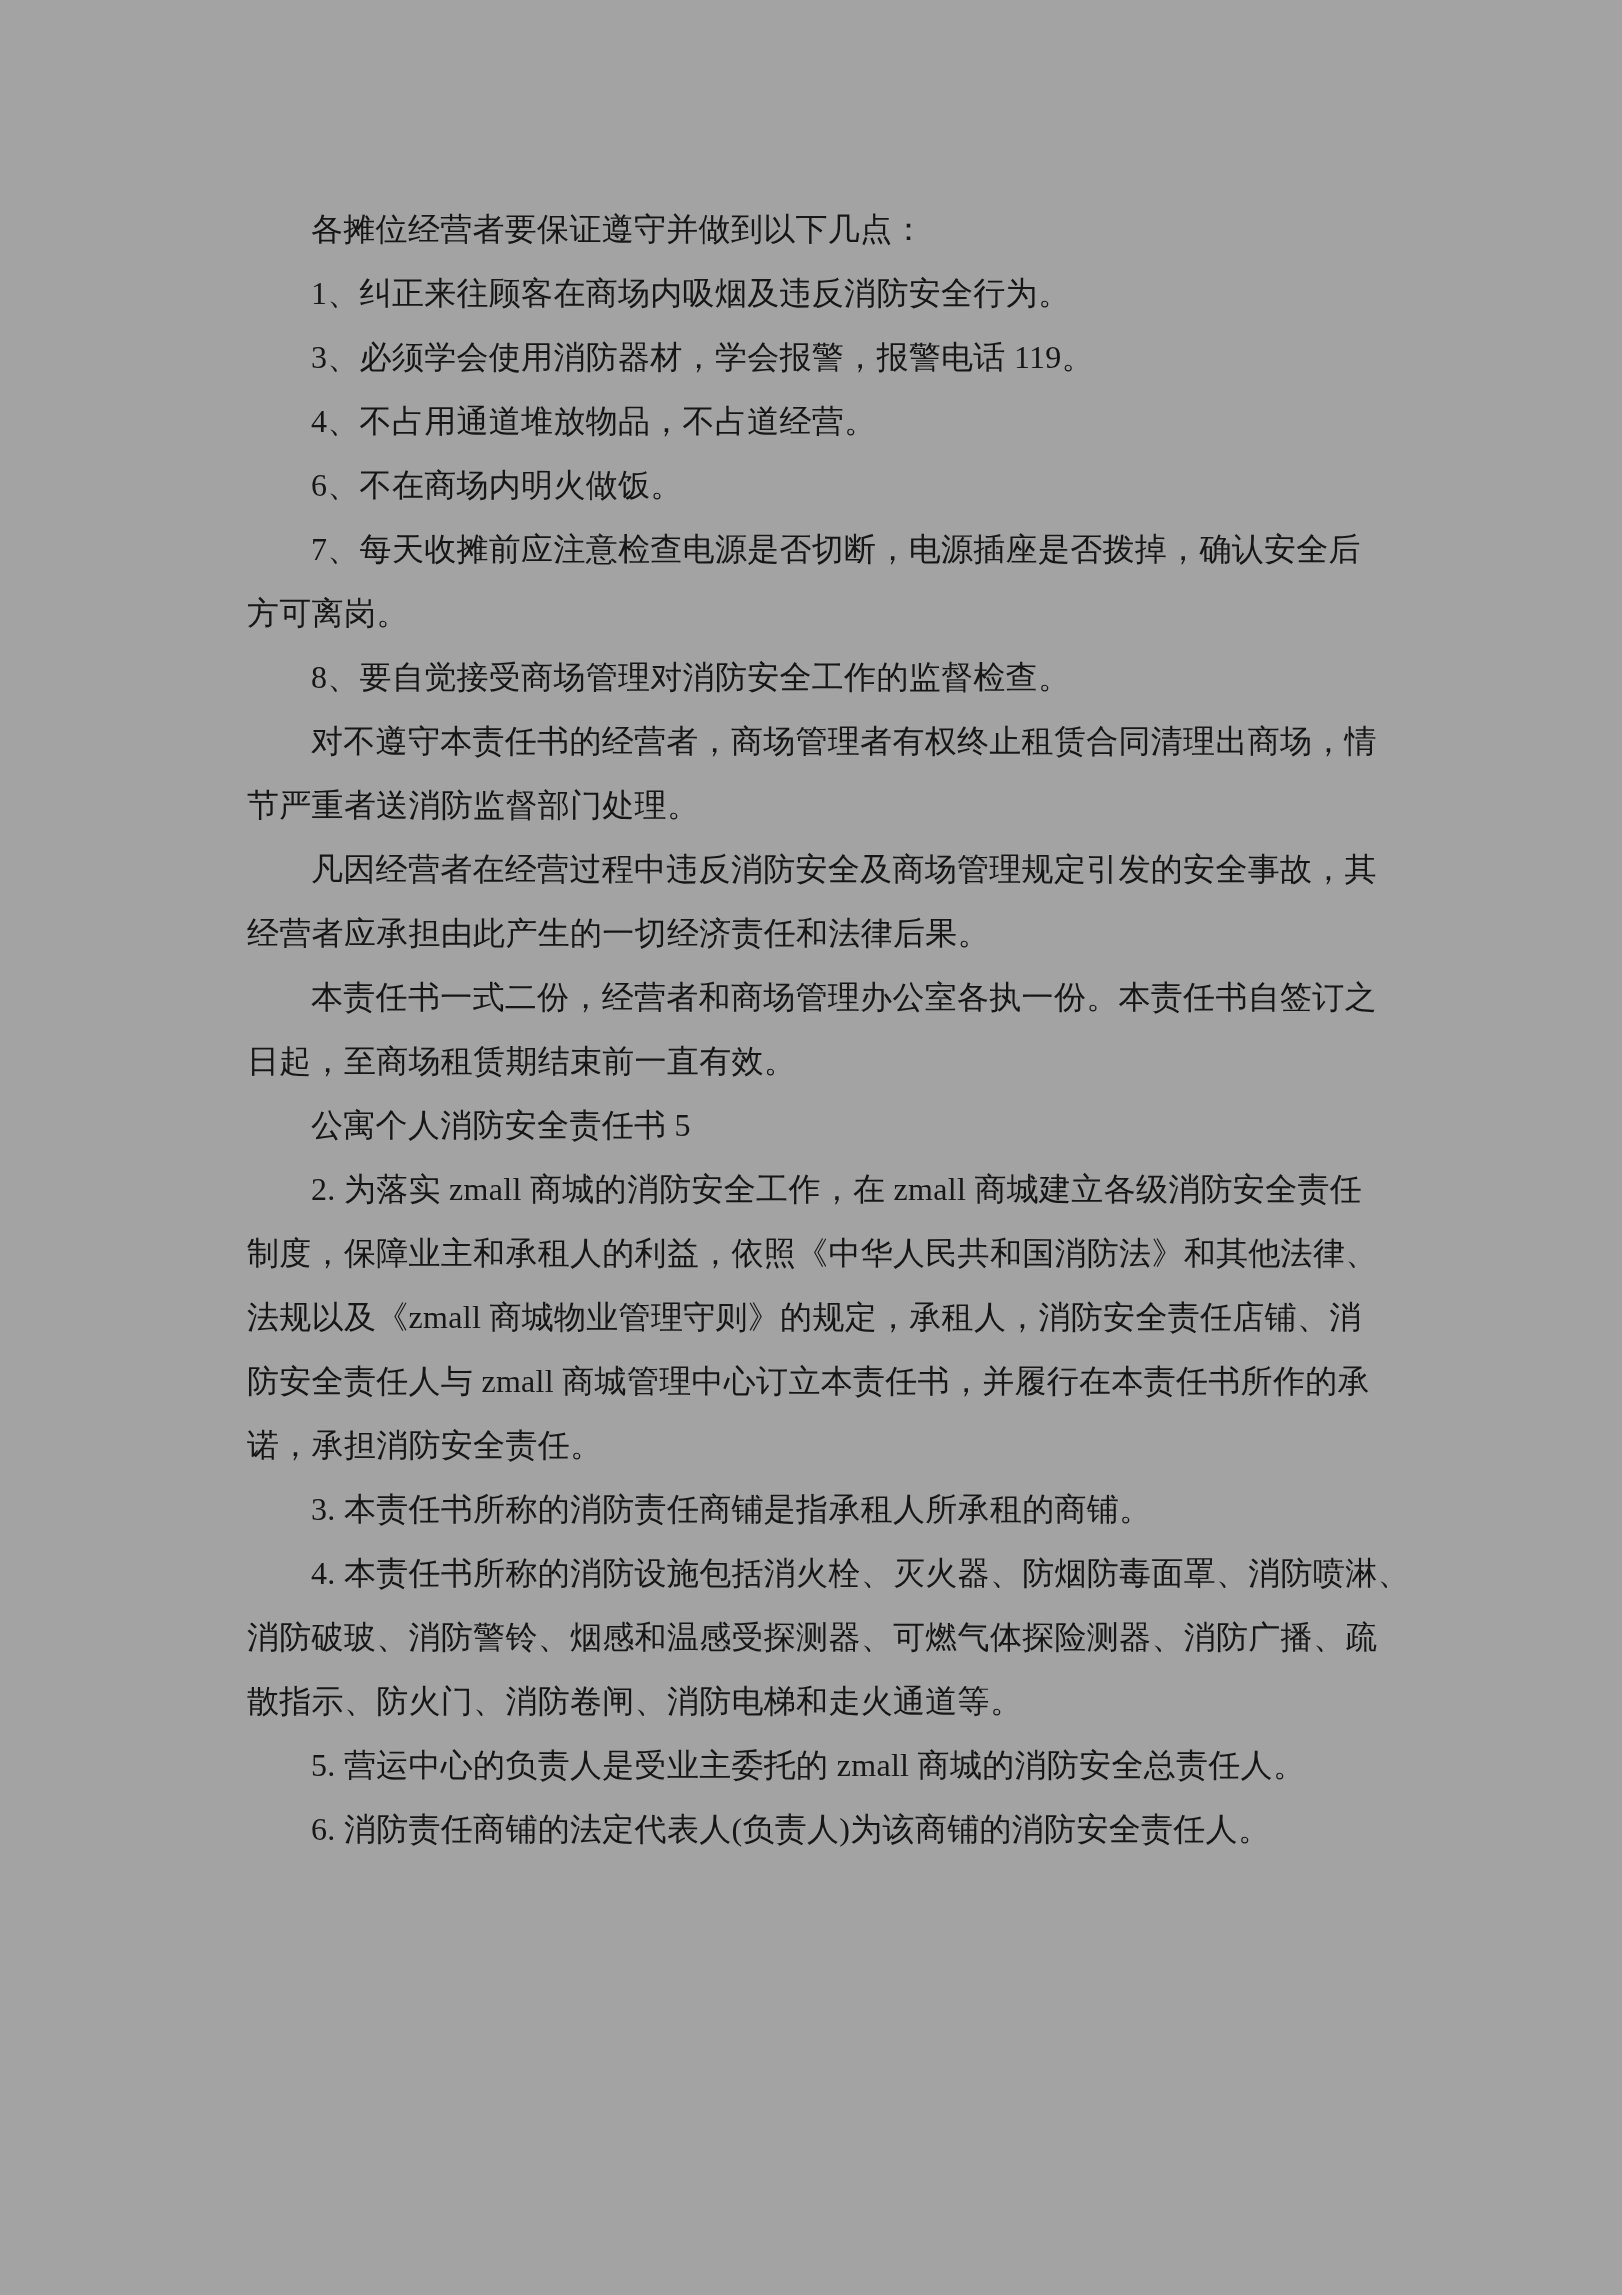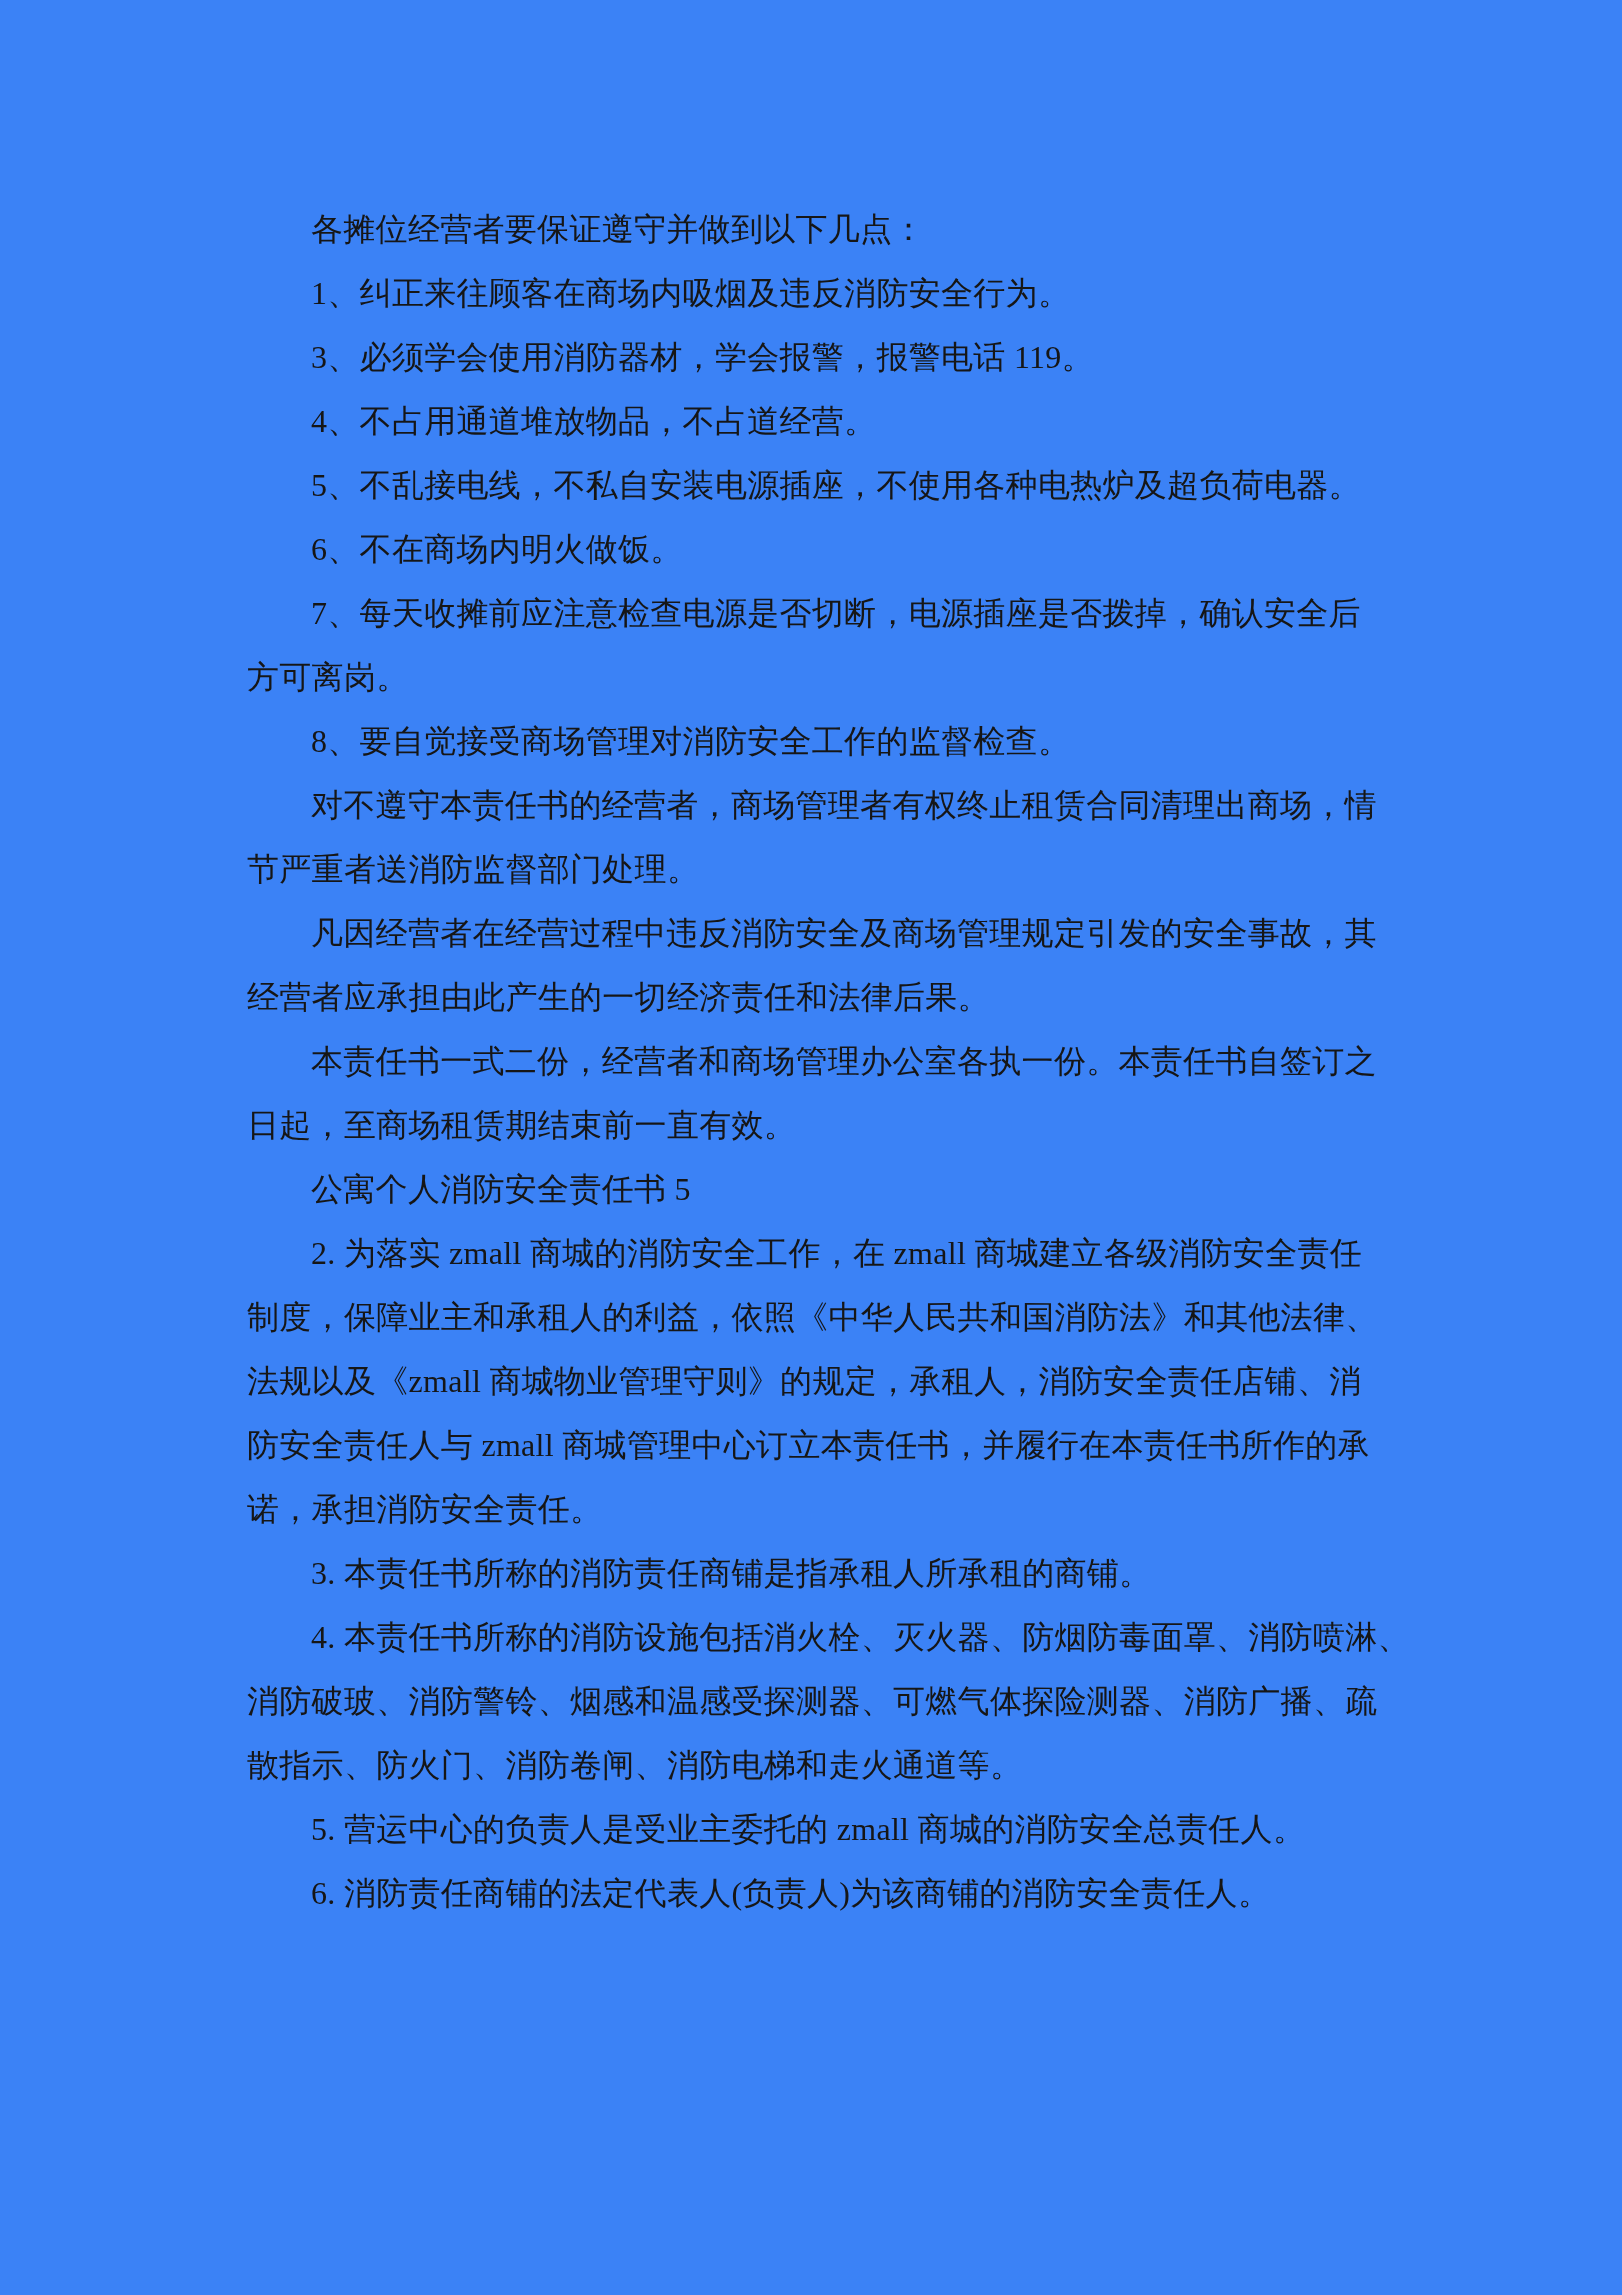--- a/index.html
+++ b/index.html
@@ -12,21 +12,21 @@
     position: relative;
     background: #fdfdfd;
     overflow: hidden;
   }
   .page {
     position: absolute;
     left: 0;
     top: 0;
     width: 1623px;
     height: 2295px;
-    background: #3b82f6;
+    background: #a3a3a3;
   }
   .text-block {
     position: absolute;
     left: 247px;
     top: 197px;
     width: 1171px;
     font-family: "Liberation Serif", "DejaVu Serif", serif;
     font-size: 32px;
     font-weight: normal;
     color: #161616;
@@ -43,21 +43,20 @@
 </style>
 </head>
 <body style="background: rgb(253, 253, 253);">
 
 <div class="page">
   <div class="text-block" style="color: rgb(22, 22, 22);">
       <div class="line indent">各摊位经营者要保证遵守并做到以下几点：</div>
       <div class="line indent">1、纠正来往顾客在商场内吸烟及违反消防安全行为。</div>
       <div class="line indent">3、必须学会使用消防器材，学会报警，报警电话 119。</div>
       <div class="line indent">4、不占用通道堆放物品，不占道经营。</div>
-      <div class="line indent">5、不乱接电线，不私自安装电源插座，不使用各种电热炉及超负荷电器。</div>
       <div class="line indent">6、不在商场内明火做饭。</div>
       <div class="line indent">7、每天收摊前应注意检查电源是否切断，电源插座是否拨掉，确认安全后</div>
       <div class="line">方可离岗。</div>
       <div class="line indent">8、要自觉接受商场管理对消防安全工作的监督检查。</div>
       <div class="line indent">对不遵守本责任书的经营者，商场管理者有权终止租赁合同清理出商场，情</div>
       <div class="line">节严重者送消防监督部门处理。</div>
       <div class="line indent">凡因经营者在经营过程中违反消防安全及商场管理规定引发的安全事故，其</div>
       <div class="line">经营者应承担由此产生的一切经济责任和法律后果。</div>
       <div class="line indent">本责任书一式二份，经营者和商场管理办公室各执一份。本责任书自签订之</div>
       <div class="line">日起，至商场租赁期结束前一直有效。</div>

